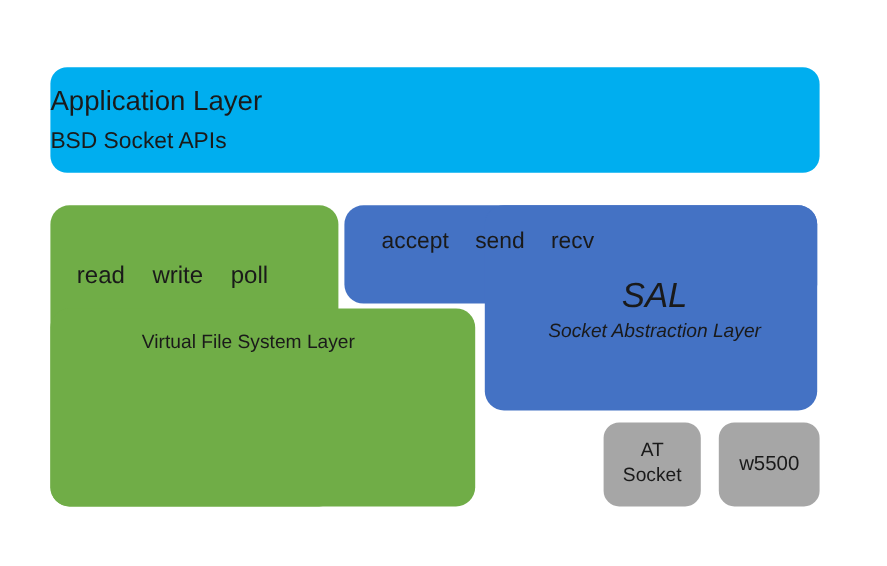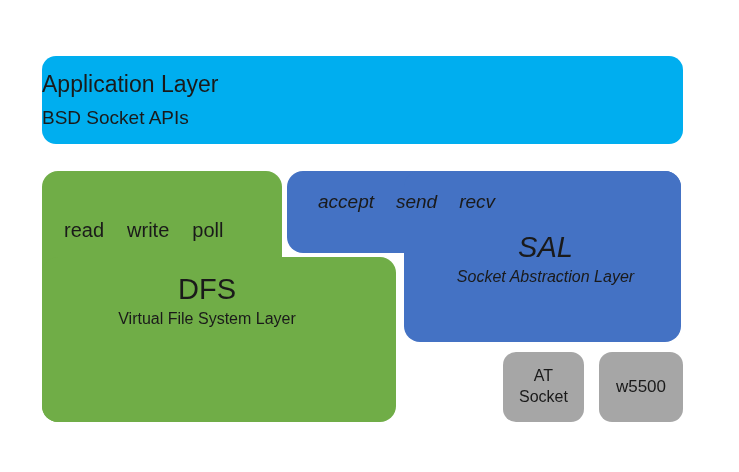--- a/index.html
+++ b/index.html
@@ -69,21 +69,20 @@
     left: 404px; top: 171px;
     width: 277px; height: 171px;
     border-radius: 16px;
     background: var(--blue, #4472c4);
   }
   .sal-ops {
     left: 318px; top: 191px;
     display: flex;
     gap: 22px;
     font-size: 19px;
-    font-style: italic;
   }
   .sal-labels {
     left: 410px; top: 231px;
     width: 271px;
     text-align: center;
     font-style: italic;
   }
 
   .acronym { font-size: 29px; }
   .layer-name { font-size: 16px; margin-top: 4px; }
@@ -117,21 +116,20 @@
   <div class="abs dfs-a"></div>
   <div class="abs dfs-b"></div>
 
   <div class="abs dfs-ops">
     <span>read</span>
     <span>write</span>
     <span>poll</span>
   </div>
 
   <div class="abs dfs-labels">
-    <div class="acronym">DFS</div>
     <div class="layer-name">Virtual File System Layer</div>
   </div>
 
   <div class="abs sal-a"></div>
   <div class="abs sal-b"></div>
 
   <div class="abs sal-ops">
     <span>accept</span>
     <span>send</span>
     <span>recv</span>

